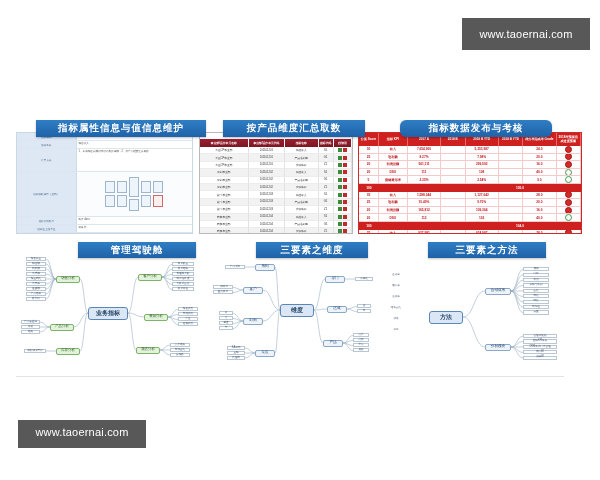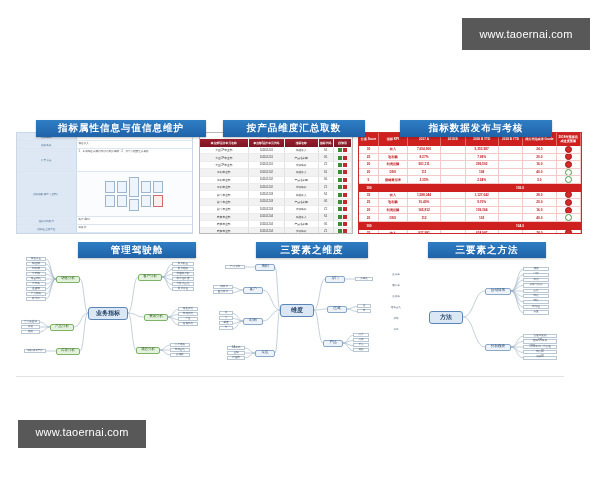--- a/index.html
+++ b/index.html
@@ -159,21 +159,21 @@
 <body>
 
 <div class="wm wm-top">www.taoernai.com</div>
 <div class="wm wm-bottom">www.taoernai.com</div>
 
 <div class="slide">
 
 
   <div class="pill" style="left:18px;top:58px;width:170px;">指标属性信息与值信息维护</div>
   <div class="pill" style="left:205px;top:58px;width:142px;">按产品维度汇总取数</div>
-  <div class="pill" style="left:382px;top:58px;width:152px;">指标数据发布与考核</div>
+  <div class="pill" style="left:382px;top:58px;width:152px;border-radius:6px;">指标数据发布与考核</div>
 
   <div class="pill" style="left:60px;top:180px;width:118px;height:16px;">管理驾驶舱</div>
   <div class="pill" style="left:410px;top:180px;width:118px;height:16px;">三要素之方法</div>
   <div class="pill" style="left:238px;top:180px;width:112px;height:16px;">三要素之维度</div>
 </div>
 
 <div class="panel" id="panel-form">
     <div class="form-row">
       <div class="form-lbl" style="width: 34%; height: 7px;">指标编码</div>
       <div class="form-val" style="height: 7px;">S-001</div>

